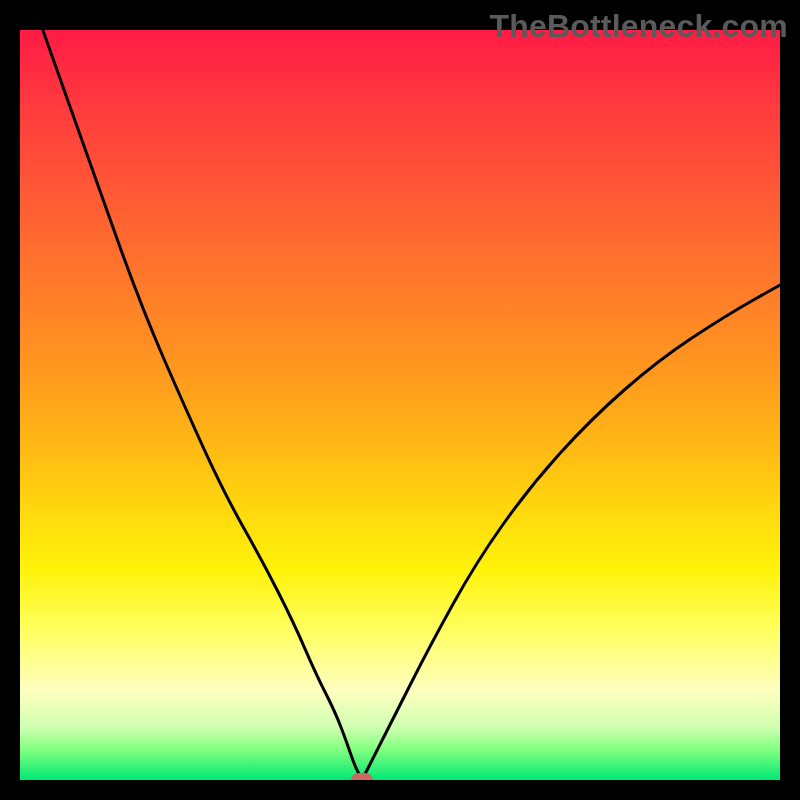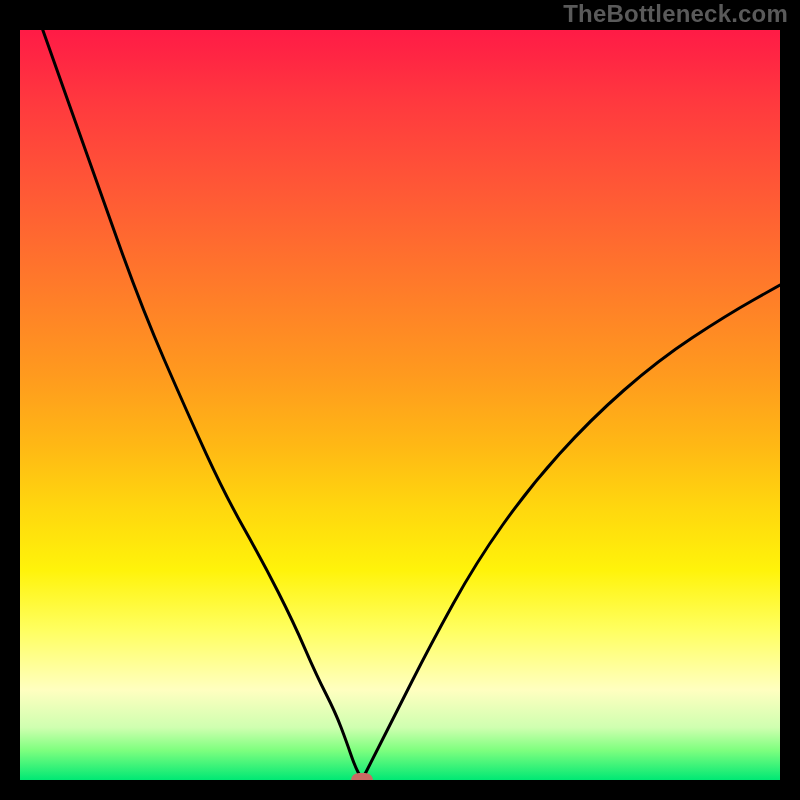--- a/index.html
+++ b/index.html
@@ -11,23 +11,23 @@
     font-family: Arial, Helvetica, sans-serif;
   }
   .frame {
     position: relative;
     width: 800px;
     height: 800px;
     background: #000;
   }
   .watermark {
     position: absolute;
-    top: 0;
+    top: 8px;
     right: 12px;
-    font-size: 24px;
+    font-size: 32px;
     font-weight: 600;
     color: #5a5a5a;
     letter-spacing: 0.2px;
     z-index: 10;
   }
   .plot-area {
     position: absolute;
     left: 20px;
     top: 30px;
     width: 760px;

